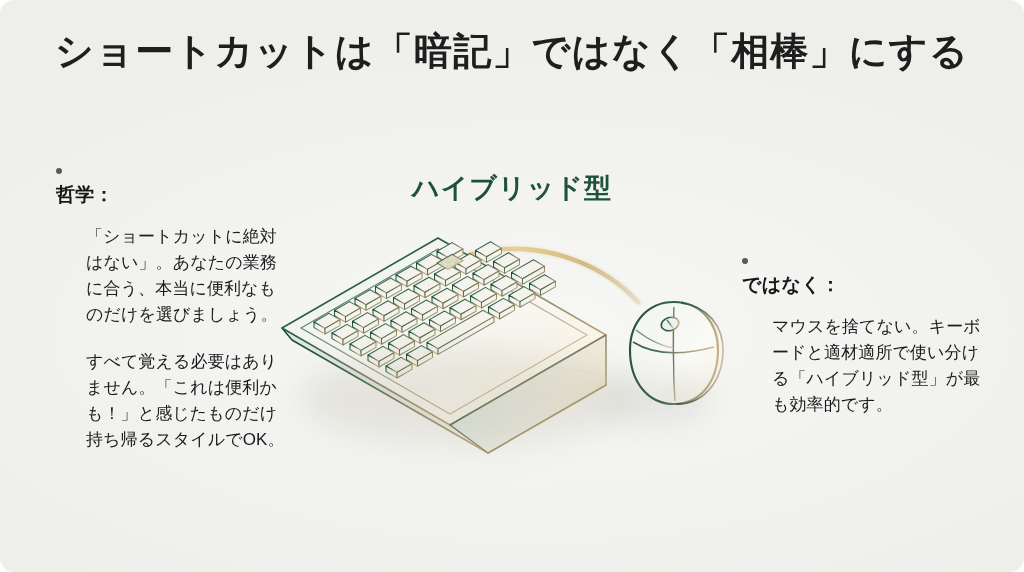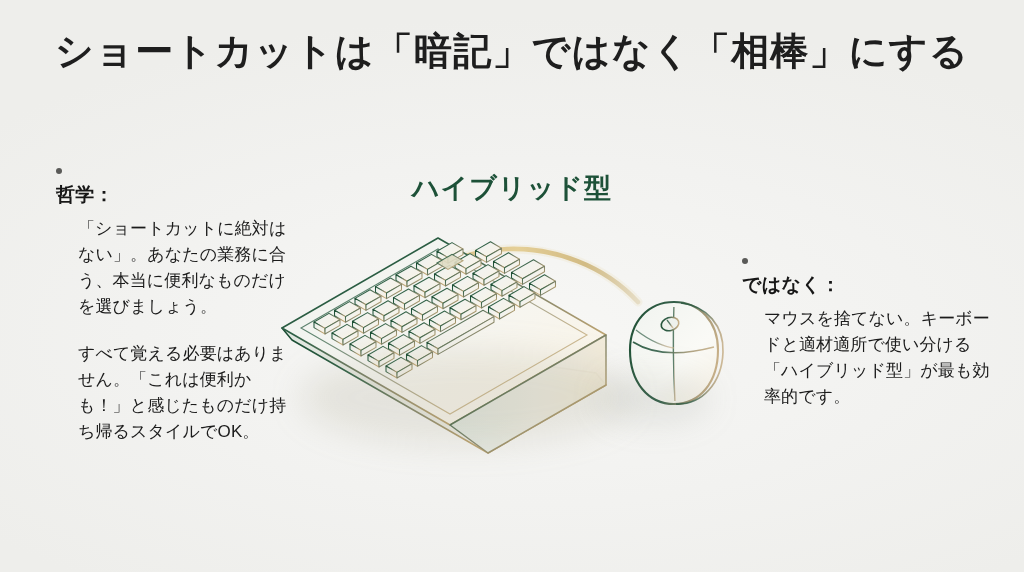--- a/index.html
+++ b/index.html
@@ -10,20 +10,21 @@
   }
   #slide {
     position: relative;
     width: 1024px;
     height: 572px;
     overflow: hidden;
     background:
       radial-gradient(ellipse 70% 55% at 52% 58%, #f7f7f5 0%, #f2f2f0 55%, #eeeeeb 100%);
     font-family: "Liberation Sans", "DejaVu Sans", sans-serif;
     color: #1a1a1a;
+    border-radius: 14px;
     -webkit-font-smoothing: antialiased;
   }
 
   
   .title {
     position: absolute;
     left: 0;
     top: 28px;
     width: 1024px;
     text-align: center;
@@ -56,21 +57,21 @@
     margin-top: 10px;
   }
   .bullet-title {
     font-size: 19px;
     font-weight: bold;
     color: #171717;
     line-height: 1.35;
     letter-spacing: 0.3px;
   }
   .bullet-body {
-    margin: 8px;
+    margin: 16px;
     padding-left: 14px;
     font-size: 17px;
     line-height: 26px;
     color: #1b1b1b;
     letter-spacing: 0.1px;
     text-align: left;
   }
 
   #block-philosophy { left: 56px; top: 158px; }
   #block-mindset    { left: 56px; top: 333px; }

